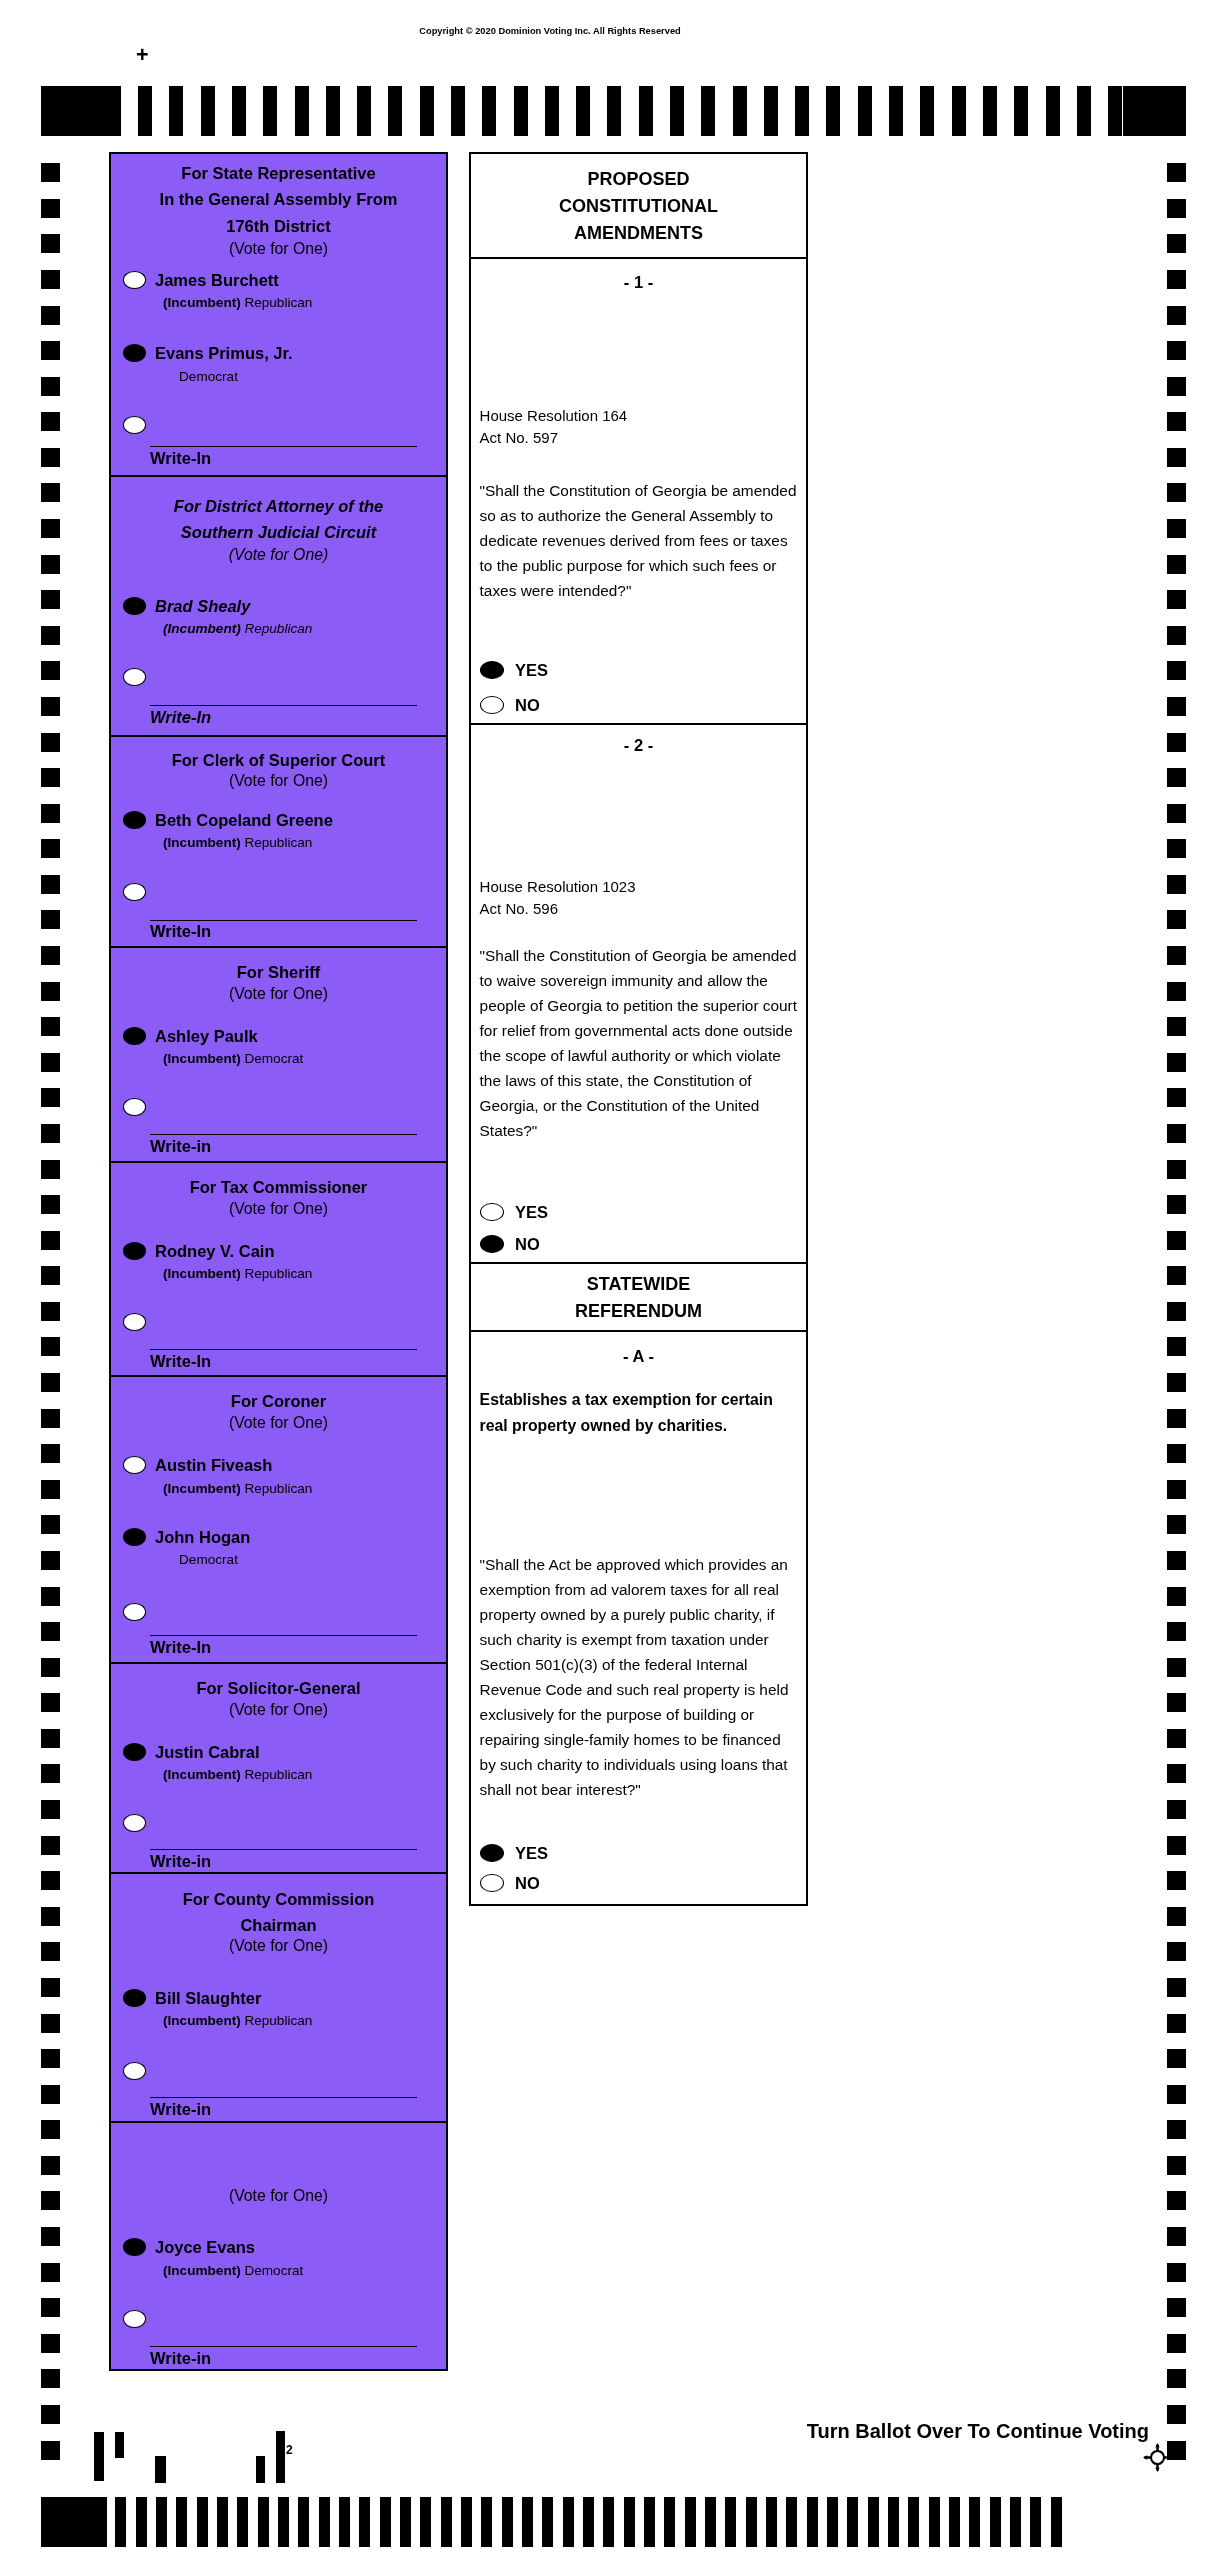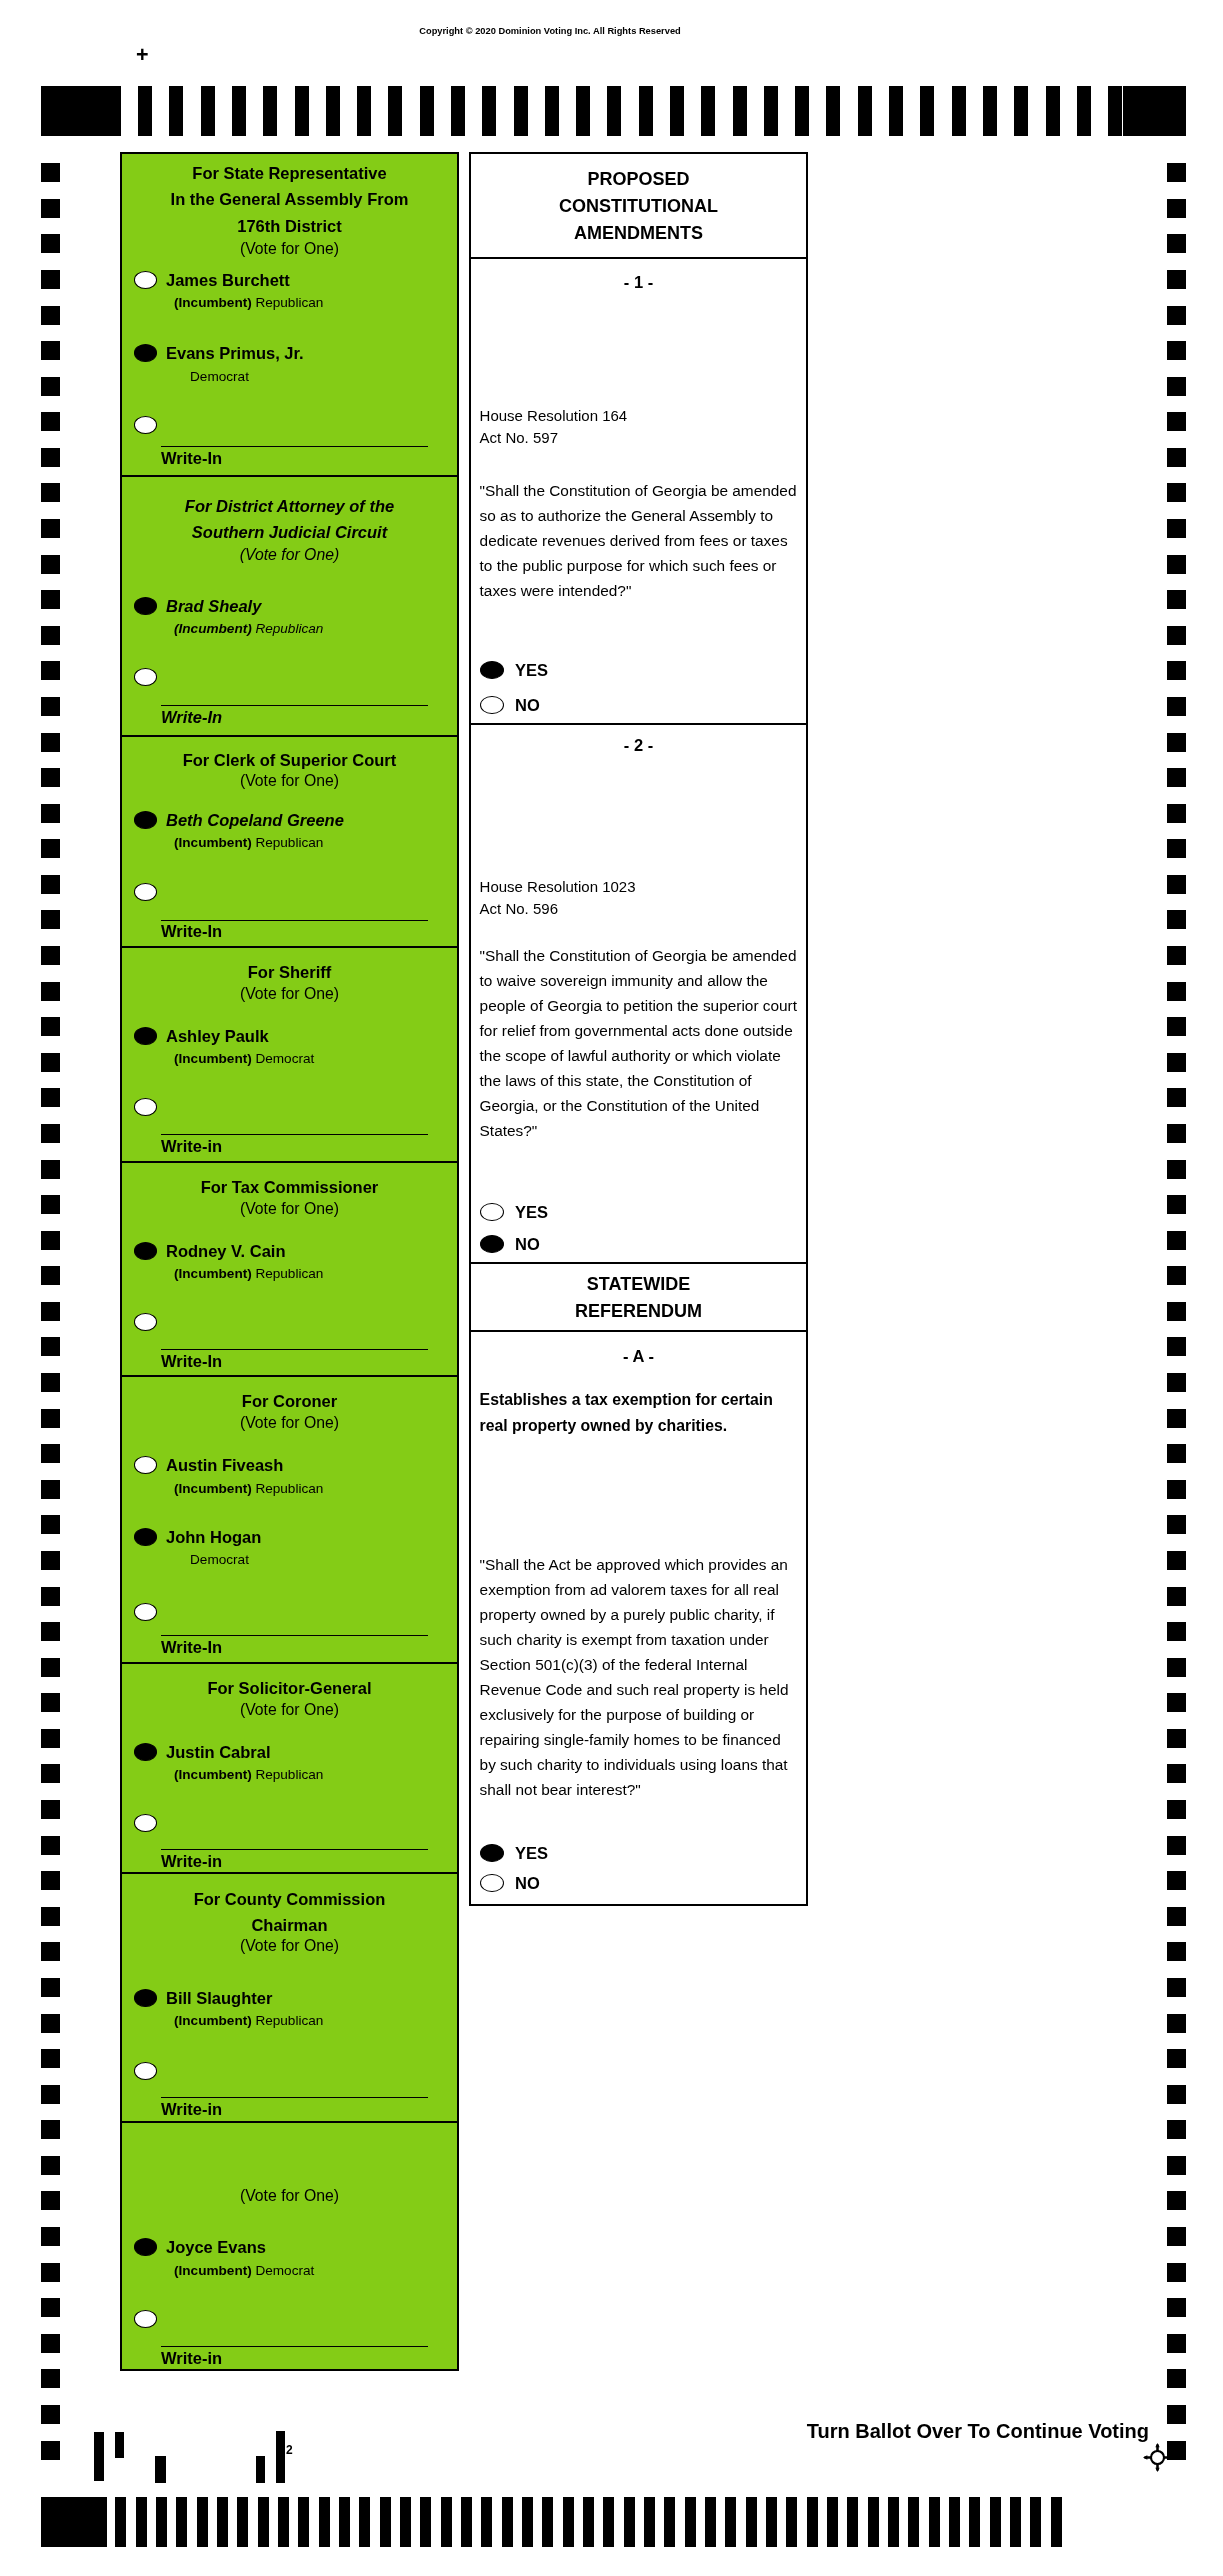--- a/index.html
+++ b/index.html
@@ -5,22 +5,22 @@
   html,body{margin:0;padding:0;background:#e8e8e8;}
   .page{position:relative;width:1224px;height:2576px;background:#ffffff;
         font-family:"Liberation Sans",sans-serif;color:#000;overflow:hidden;}
   .page *{box-sizing:border-box;}
   .tm{position:absolute;background:#000;}
   .block{position:absolute;background:#000;}
   .copyright{position:absolute;left:550px;top:26px;transform:translateX(-50%);
              font-size:9.3px;font-weight:bold;white-space:nowrap;}
   .plus-mark{position:absolute;left:136px;top:43px;font-size:21.5px;font-weight:bold;}
   
-  .col-left{position:absolute;left:120px;top:152px;width:339px;height:2219px;
-            border:2.1px solid #000;background:#84cc16;}
+  .col-left{position:absolute;left:109px;top:152px;width:339px;height:2219px;
+            border:2.1px solid #000;background:#8b5cf6;}
   .contest{position:absolute;left:0;width:100%;border-top:2.1px solid #000;}
   .contest.first{border-top:none;}
   .c-title{position:absolute;left:4.3px;right:4.3px;text-align:center;font-size:16.5px;
            font-weight:bold;line-height:26.5px;white-space:pre-line;}
   .c-vote{position:absolute;left:4.3px;right:4.3px;text-align:center;font-size:15.8px;line-height:18.6px;}
   .oval{position:absolute;width:23.6px;height:18px;border:1.8px solid #000;
         border-radius:50%;background:#fff;}
   .oval.filled{background:#000;}
   .cand-name{position:absolute;left:44px;font-size:16.5px;font-weight:bold;white-space:nowrap;}
   .cand-sub{position:absolute;left:52px;font-size:13.6px;white-space:nowrap;}
@@ -87,21 +87,21 @@
       <div class="cand-sub" style="top:144px;"><span class="inc">(Incumbent)</span><span>Republican</span></div>
       <div class="oval" style="left:11.5px;top:191px;"></div>
       <div class="wline" style="top:228px;"></div>
       <div class="wlabel" style="top:231px;">Write-In</div>
     </section>
 
     <section class="contest" style="top:581px;height:211px;">
       <div class="c-title" style="top:10px;">For Clerk of Superior Court</div>
       <div class="c-vote" style="top:35px;">(Vote for One)</div>
       <div class="oval filled" style="left:11.5px;top:74px;"></div>
-      <div class="cand-name" style="top:74px;font-style:italic;">Beth Copeland Greene</div>
+      <div class="cand-name" style="top:74px;">Beth Copeland Greene</div>
       <div class="cand-sub" style="top:98px;"><span class="inc">(Incumbent)</span><span>Republican</span></div>
       <div class="oval" style="left:11.5px;top:146px;"></div>
       <div class="wline" style="top:183px;"></div>
       <div class="wlabel" style="top:185px;">Write-In</div>
     </section>
 
     <section class="contest" style="top:792px;height:215px;">
       <div class="c-title" style="top:10.7px;">For Sheriff</div>
       <div class="c-vote" style="top:37px;">(Vote for One)</div>
       <div class="oval filled" style="left:11.5px;top:79px;"></div>

